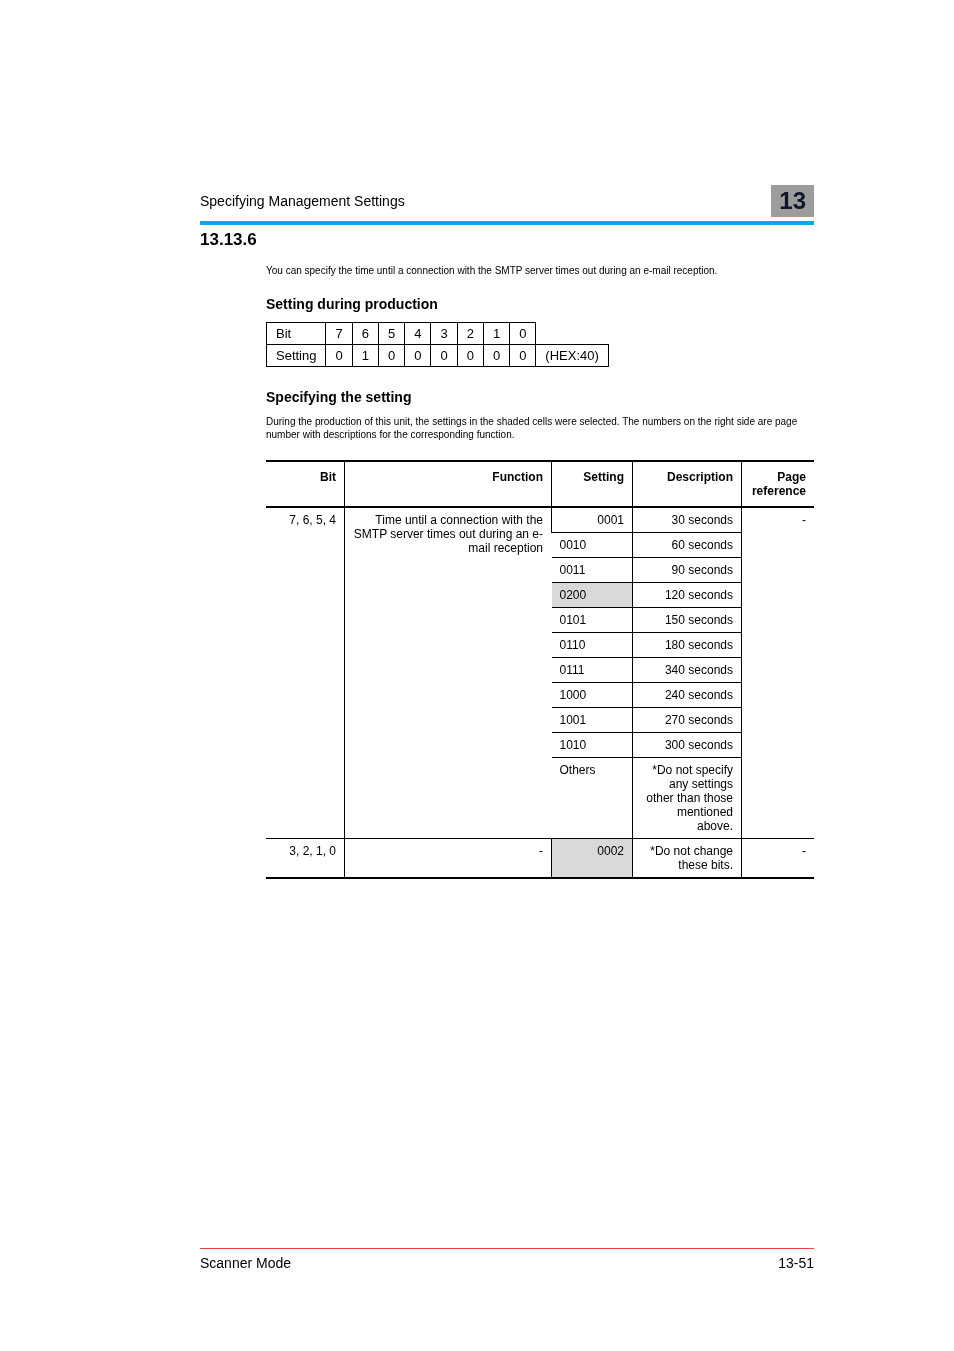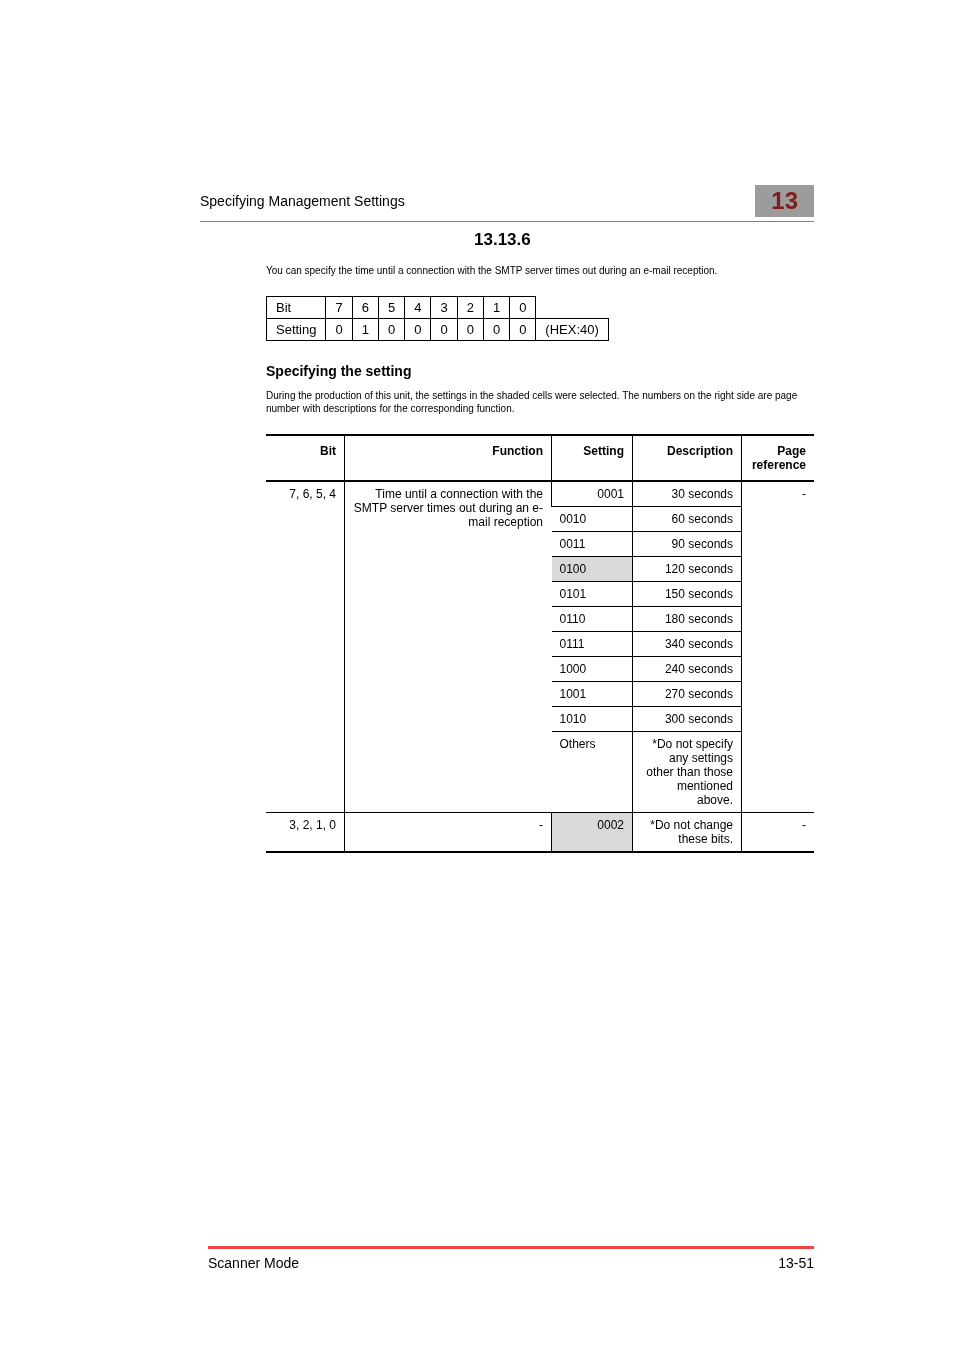--- a/index.html
+++ b/index.html
@@ -17,42 +17,41 @@
     position: relative;
   }
   .header-row {
     position: absolute;
     top: 185px;
     left: 200px;
     right: 140px;
     display: flex;
     justify-content: space-between;
     align-items: center;
-    border-bottom: 1px solid #0ea5e9;
+    border-bottom: 4px solid #0ea5e9;
     padding-bottom: 4px;
   }
   .header-text {
     font-size: 14px;
   }
   .chapter-badge {
     background: #9c9c9c;
-    color: #7f1d1d;
+    color: #0f172a;
     font-weight: bold;
     font-size: 24px;
-    padding: 2px 16px;
+    padding: 2px 8px;
   }
   .content {
     margin-top: 60px;
   }
   .h2row {
     display: flex;
     font-size: 17px;
     font-weight: bold;
     margin-bottom: 14px;
-    justify-content: center;
   }
   .h2num {
     flex: 0 0 66px;
   }
   .h2title {
     flex: 1;
   }
   .indented {
     margin-left: 66px;
     margin-right: 0;
@@ -114,26 +113,25 @@
     width: 62px;
   }
   .funccol { width: 190px; }
   .setcol  { width: 64px; }
   .refcol  { width: 56px; }
   .footer {
     position: absolute;
     left: 200px;
     right: 140px;
     bottom: 80px;
-    border-top: 3px solid #ef4444;
+    border-top: 1px solid #ef4444;
     display: flex;
     justify-content: space-between;
     font-size: 14px;
     padding-top: 6px;
-    margin-left: 8px;
   }
 </style>
 </head>
 <body>
 
 <div class="page">
 
   <div class="header-row">
     <span class="header-text">Specifying Management Settings</span>
     <span class="chapter-badge">13</span>
@@ -142,20 +140,21 @@
   <div class="content">
 
     <div class="h2row">
       <div class="h2num">13.13.6</div>
     </div>
 
     <div class="indented">
 
       <div class="para">You can specify the time until a connection with the SMTP server times out during an e-mail reception.</div>
 
+      <div class="subhead">Setting during production</div>
 
       <table class="bits">
         <tbody>
             <tr>
           <td class="lbl">Bit</td>
           <td>7</td>
           <td>6</td>
           <td>5</td>
           <td>4</td>
           <td>3</td>
@@ -202,21 +201,21 @@
         </tr>
         <tr>
           <td>0010</td>
           <td>60 seconds</td>
         </tr>
         <tr>
           <td>0011</td>
           <td>90 seconds</td>
         </tr>
         <tr>
-          <td class="shaded">0100</td>
+          <td class="shaded">0200</td>
           <td>120 seconds</td>
         </tr>
         <tr>
           <td>0101</td>
           <td>150 seconds</td>
         </tr>
         <tr>
           <td>0110</td>
           <td>180 seconds</td>
         </tr>

